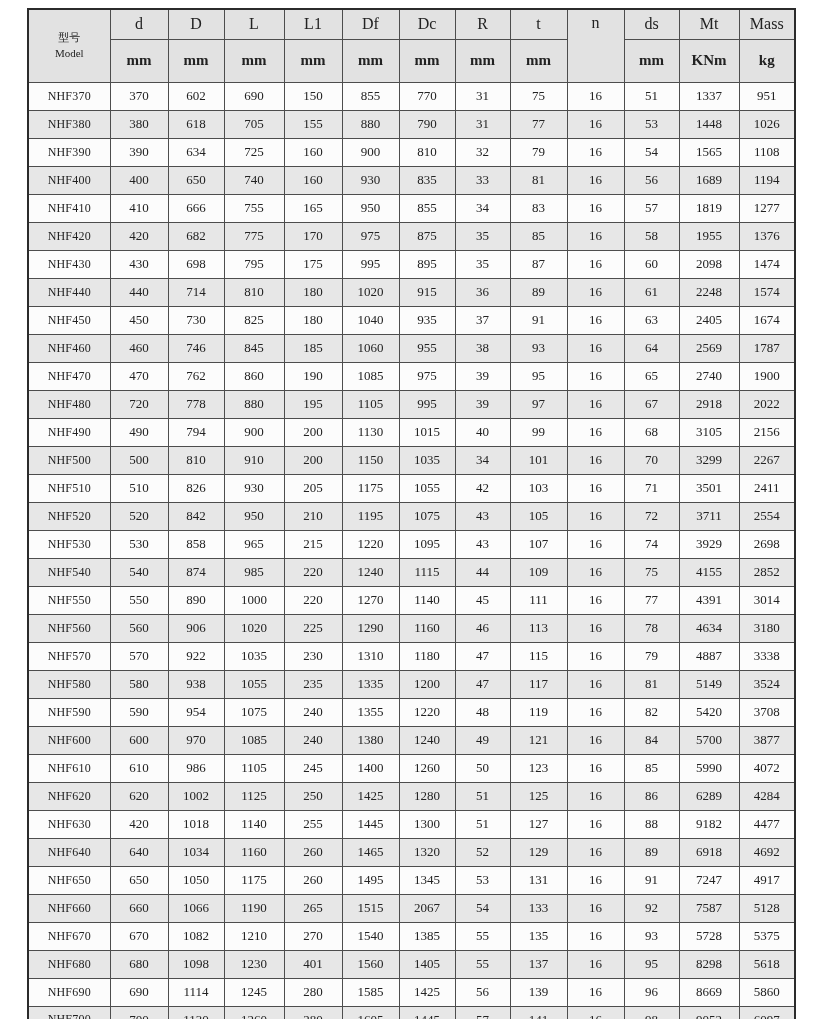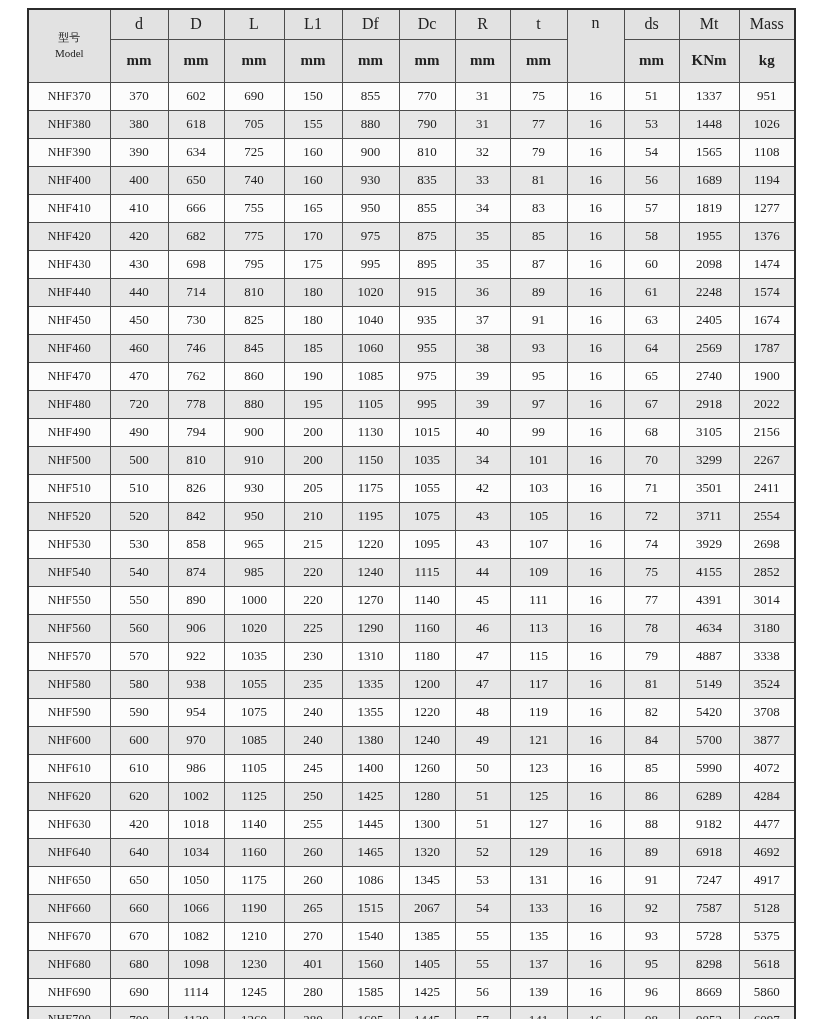--- a/index.html
+++ b/index.html
@@ -542,21 +542,21 @@
           <td>89</td>
           <td>6918</td>
           <td>4692</td>
         </tr>
         <tr>
           <td class="model-cell">NHF650</td>
           <td>650</td>
           <td>1050</td>
           <td>1175</td>
           <td>260</td>
-          <td>1086</td>
+          <td>1495</td>
           <td>1345</td>
           <td>53</td>
           <td>131</td>
           <td>16</td>
           <td>91</td>
           <td>7247</td>
           <td>4917</td>
         </tr>
         <tr>
           <td class="model-cell">NHF660</td>

